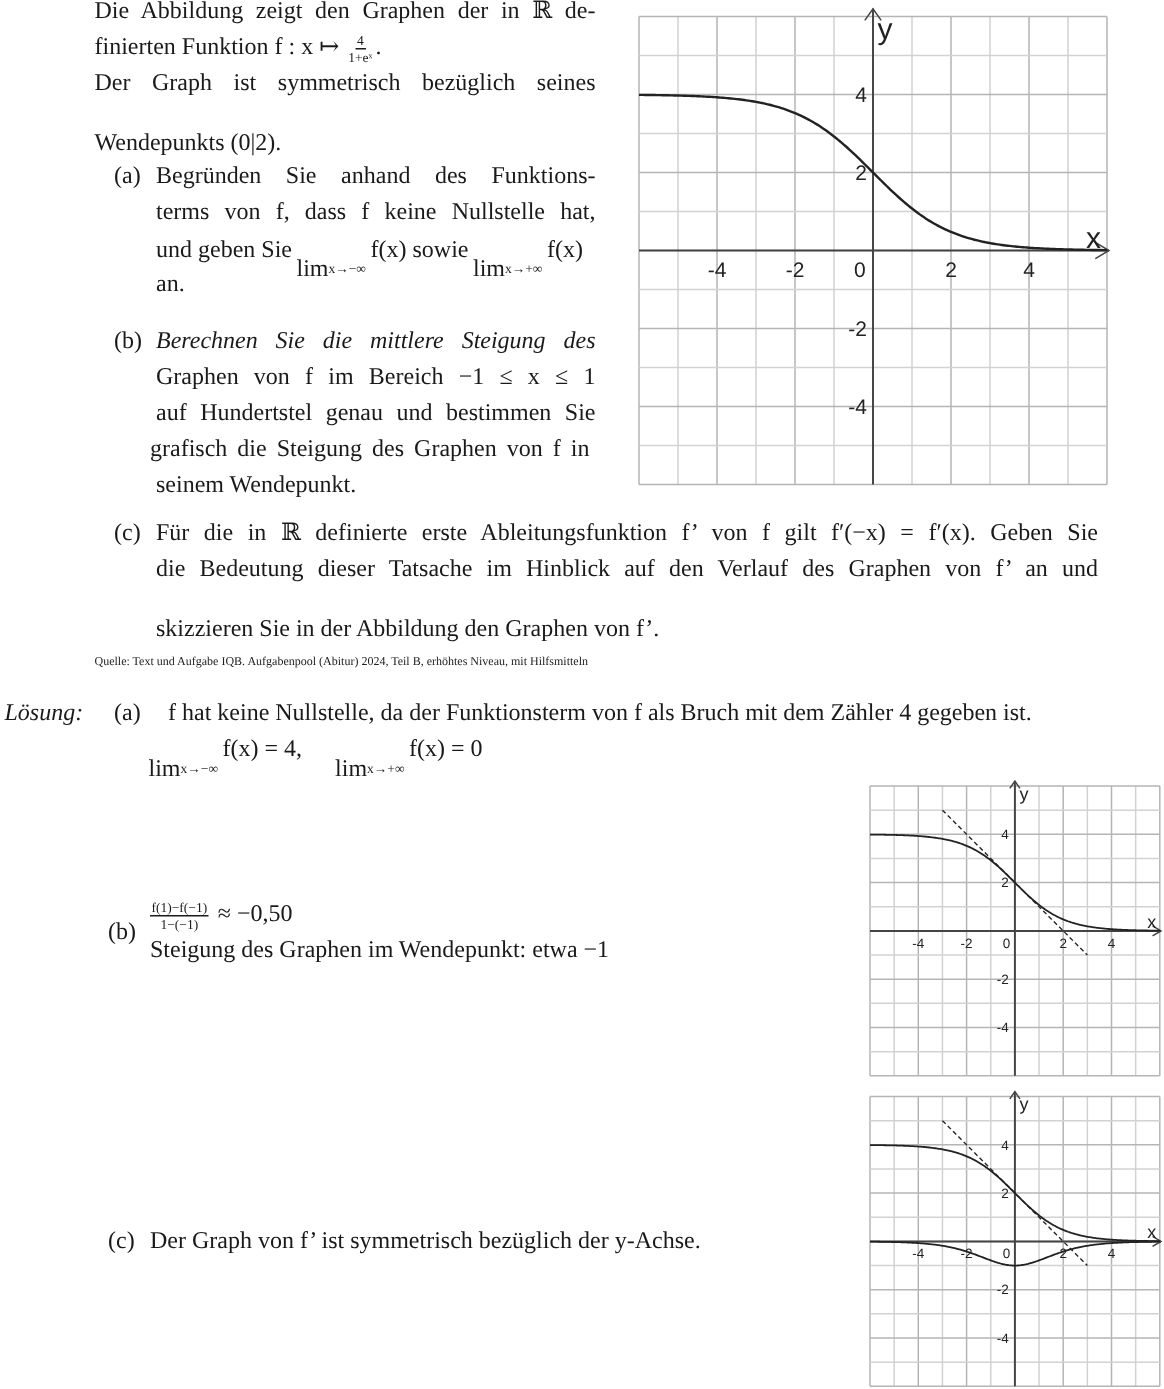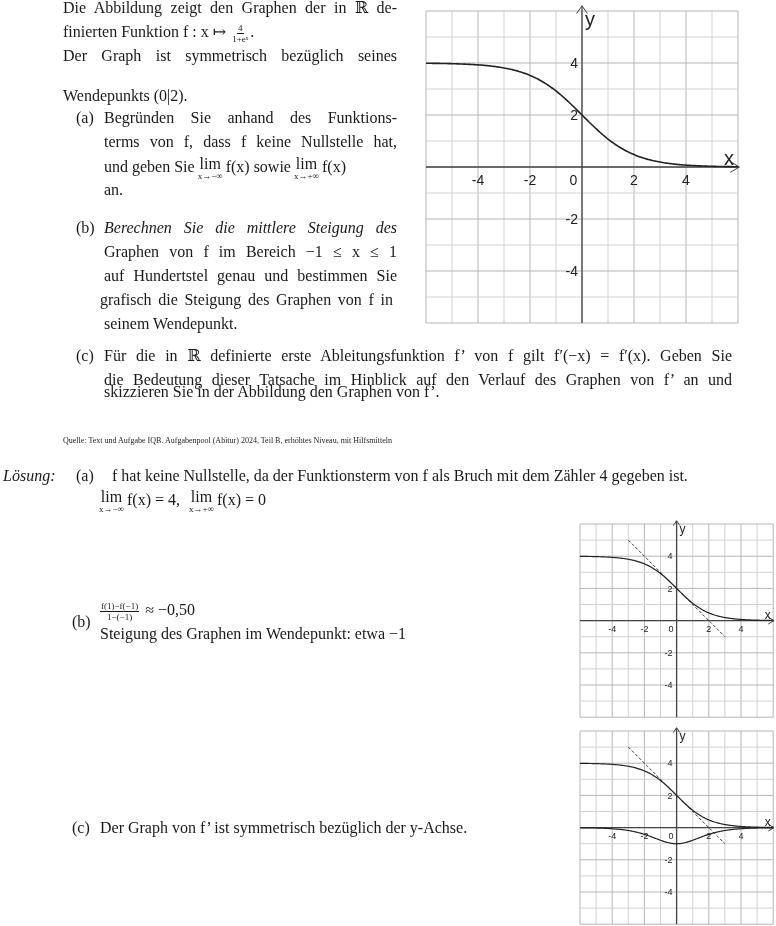--- a/index.html
+++ b/index.html
@@ -6,21 +6,21 @@
   body {
     width: 776px; height: 926px; position: relative; overflow: hidden;
     font-family: "Liberation Serif", "DejaVu Serif", serif;
     color: #1a1a1a; font-size: 16px;
   }
   .abs { position: absolute; }
   .line { position: absolute; white-space: nowrap; line-height: 24px; }
   .just { text-align: justify; text-align-last: justify; }
   .frac { display: inline-flex; flex-direction: column; align-items: center; vertical-align: middle; font-size: 9px; line-height: 10px; margin: 0 2px; }
   .frac .num { border-bottom: 0.8px solid #1a1a1a; padding: 0 1px; }
-  .lim { display: inline-flex; flex-direction: column; align-items: center; vertical-align: top; line-height: 17px; margin: 0 3px; }
+  .lim { display: inline-flex; flex-direction: row; align-items: center; vertical-align: top; line-height: 17px; margin: 16px 3px; }
   .lim .sub { font-size: 9px; line-height: 9px; }
   .label { position: absolute; }
   .source { font-size: 8px; line-height: 10px; color: #222; font-family: Liberation Serif, serif; }
   .loesung { font-style: italic; }
   svg text { font-family: "Liberation Sans", "DejaVu Sans", sans-serif; fill: #222; }
 </style>
 </head>
 <body>
 
 <div class="line just" style="left:63px; top:-4px; width:334px;">Die Abbildung zeigt den Graphen der in ℝ de-</div>
@@ -55,33 +55,33 @@
 <div class="label line" style="left:76px; top:216px;">(b)</div>
 <div class="line just" style="left:104px; top:216px; width:293px;font-style:italic;">Berechnen Sie die mittlere Steigung des</div>
 <div class="line just" style="left:104px; top:240px; width:293px;">Graphen von f im Bereich −1 ≤ x ≤ 1</div>
 <div class="line just" style="left:104px; top:264px; width:293px;">auf Hundertstel genau und bestimmen Sie</div>
 <div class="line just" style="left:100px; top:288px; width:293px;">grafisch die Steigung des Graphen von f in</div>
 <div class="line" style="left:104px; top:312px;">seinem Wendepunkt.</div>
 
 <div class="label line" style="left:76px; top:344px;">(c)</div>
 <div class="line just" style="left:104px; top:344px; width:628px;">Für die in ℝ definierte erste Ableitungsfunktion f’ von f gilt f′(−x) = f′(x). Geben Sie</div>
 <div class="line just" style="left:104px; top:368px; width:628px;">die Bedeutung dieser Tatsache im Hinblick auf den Verlauf des Graphen von f’ an und</div>
-<div class="line" style="left:104px; top:380px;">skizzieren Sie in der Abbildung den Graphen von f’.</div>
+<div class="line" style="left:104px; top:408px;">skizzieren Sie in der Abbildung den Graphen von f’.</div>
 
 <div class="abs source" style="left:63px; top:436px; white-space:nowrap;">Quelle: Text und Aufgabe IQB. Aufgabenpool (Abitur) 2024, Teil B, erhöhtes Niveau, mit Hilfsmitteln</div>
 
 <div class="line loesung" style="left:3px; top:464px;">Lösung:</div>
 <div class="line" style="left:76px; top:464px;">(a)</div>
 <div class="line" style="left:112px; top:464px;">f hat keine Nullstelle, da der Funktionsterm von f als Bruch mit dem Zähler 4 gegeben ist.</div>
 <div class="line" style="left:96px; top:488px; display:flex; align-items:flex-start;">
   <span class="lim">
     <span>lim</span>
     <span class="sub">x→−∞</span>
   </span>
-  <span style="margin-right:6px;">f(x) = 4,</span>
+  <span style="margin-right:19px;">f(x) = 4,</span>
   <span class="lim">
     <span>lim</span>
     <span class="sub">x→+∞</span>
   </span>
   <span>f(x) = 0</span>
 </div>
 
 <div class="line" style="left:72px; top:610px;">(b)</div>
 <div class="line" style="left:98px; top:598px;">
   <span class="frac">

